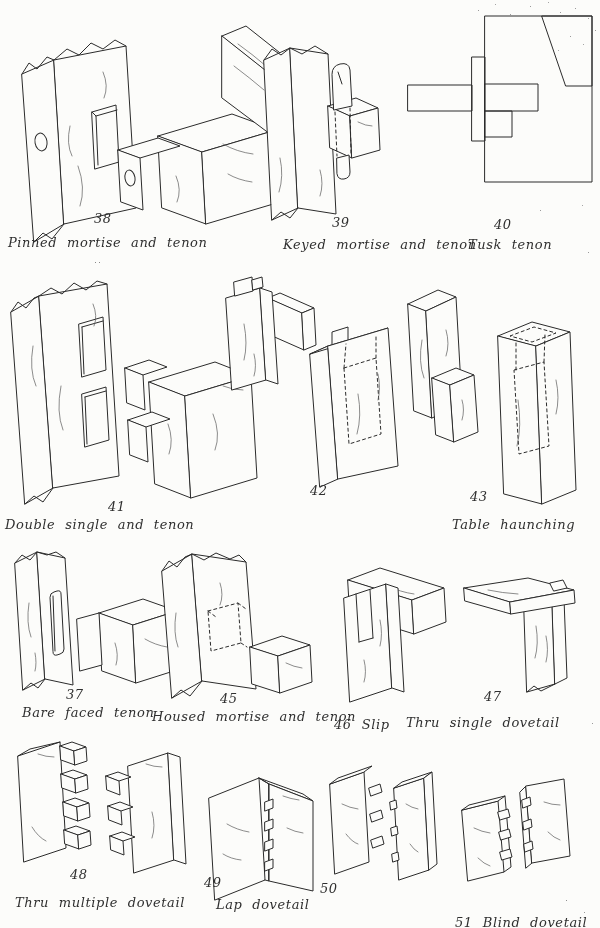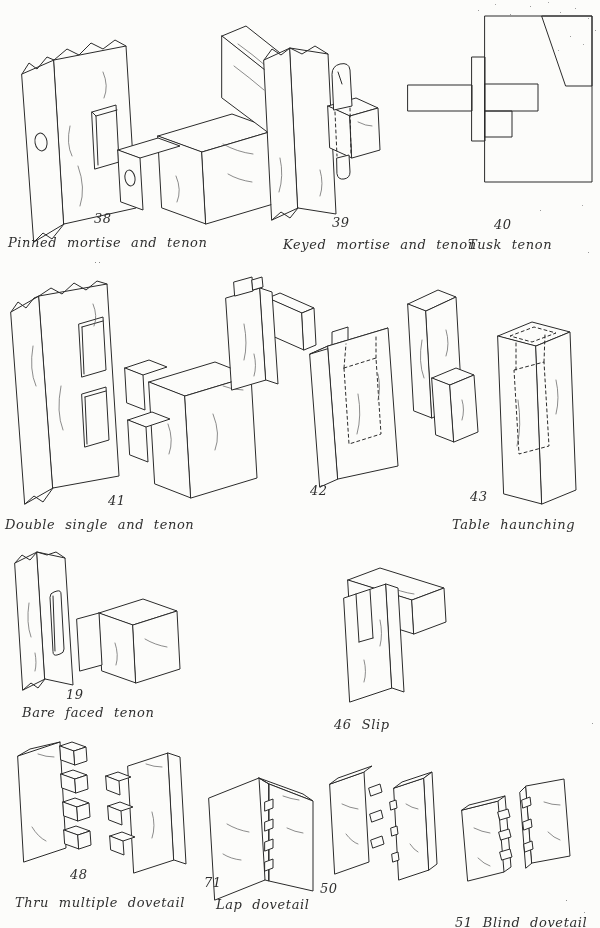--- a/index.html
+++ b/index.html
@@ -131,21 +131,21 @@
         <path class="face" d="M146,116 L212,96 L248,110 L182,130 Z"></path>
         <path class="face" d="M146,116 L182,130 L188,232 L152,218 Z"></path>
         <path class="face" d="M182,130 L248,110 L254,212 L188,232 Z"></path>
         <path class="face" d="M122,102 L146,94 L164,101 L140,109 Z"></path>
         <path class="face" d="M122,102 L140,109 L142,144 L124,137 Z"></path>
         <path class="face" d="M125,154 L149,146 L167,153 L143,161 Z"></path>
         <path class="face" d="M125,154 L143,161 L145,196 L127,189 Z"></path>
         <path class="grain" d="M210,148 q8,20 2,36 M165,158 q6,16 1,30 M220,120 q10,4 20,4"></path>
       </g>
     </svg>
-    <span class="num" style="left:105px;top:228px">41</span>
+    <span class="num" style="left:105px;top:234px">41</span>
     <span class="cap" style="left:2px;top:252px">Double   single and tenon</span>
   </figure>
 
   <figure class="fig" style="left:218px;top:274px;width:240px;height:260px">
     <svg width="190" height="218" viewBox="0 0 190 218">
       <g>
         <path class="face" d="M50,24 L62,19 L96,34 L84,39 Z"></path>
         <path class="face" d="M50,24 L84,39 L86,76 L52,61 Z"></path>
         <path class="face" d="M84,39 L96,34 L98,71 L86,76 Z"></path>
         <path class="face" d="M8,24 L42,14 L48,106 L14,116 Z"></path>
@@ -204,43 +204,83 @@
         <path class="grain" d="M24,60 q-3,20 2,34 M30,110 q2,10 0,18"></path>
       </g>
       <g>
         <path class="face" d="M94,70 L138,56 L172,68 L128,82 Z"></path>
         <path class="face" d="M94,70 L128,82 L131,140 L97,128 Z"></path>
         <path class="face" d="M128,82 L172,68 L175,126 L131,140 Z"></path>
         <path class="face" d="M72,76 L94,70 L97,122 L75,128 Z"></path>
         <path class="grain" d="M140,96 q10,6 22,8 M110,100 q4,12 1,22"></path>
       </g>
     </svg>
-    <span class="num" style="left:61px;top:145px">19</span>
+    <span class="num" style="left:61px;top:145px">37</span>
     <span class="cap" style="left:17px;top:163px">Bare faced  tenon</span>
   </figure>
 
+  <figure class="fig" style="left:150px;top:543px;width:200px;height:190px">
+    <svg width="168" height="158" viewBox="0 0 168 158">
+      <g>
+        <path class="face" d="M12,28 L42,11 L52,138 L22,155 Z"></path>
+        <path class="face" d="M42,11 L96,19 L106,146 L52,138 Z"></path>
+        <path d="M12,28 L19,18 L27,24 L35,14 L42,11 L54,17 L66,10 L80,16 L89,12 L96,19"></path>
+        <path d="M22,155 L31,147 L40,153 L52,138"></path>
+        <path class="hid" d="M58,68 L88,60 L91,100 L61,108 Z"></path>
+        <path class="hid" d="M58,68 L66,74 M88,60 L96,66 M91,100 L97,104"></path>
+        <path class="grain" d="M26,70 q-3,20 2,34 M70,40 q4,12 0,22"></path>
+      </g>
+      <g>
+        <path class="face" d="M100,104 L132,93 L160,102 L128,113 Z"></path>
+        <path class="face" d="M100,104 L128,113 L130,150 L102,141 Z"></path>
+        <path class="face" d="M128,113 L160,102 L162,139 L130,150 Z"></path>
+        <path class="grain" d="M136,120 q8,4 16,5"></path>
+      </g>
+    </svg>
+    <span class="num" style="left:70px;top:149px">45</span>
+    <span class="cap" style="left:2px;top:167px">Housed   mortise and tenon</span>
+  </figure>
 
   <figure class="fig" style="left:328px;top:550px;width:132px;height:185px">
     <svg width="132" height="150" viewBox="0 0 132 150">
       <g>
         <path class="face" d="M20,30 L52,18 L116,38 L84,50 Z"></path>
         <path class="face" d="M20,30 L84,50 L86,84 L22,64 Z"></path>
         <path class="face" d="M84,50 L116,38 L118,72 L86,84 Z"></path>
         <path class="grain" d="M60,36 q12,6 26,8"></path>
       </g>
       <g>
         <path class="face" d="M16,48 L58,34 L64,138 L22,152 Z"></path>
         <path class="face" d="M58,34 L70,38 L76,142 L64,138 Z"></path>
         <path d="M28,44 L31,92 M42,40 L45,88 M31,92 L45,88"></path>
         <path class="grain" d="M36,110 q3,12 0,22 M52,70 q3,14 0,26"></path>
       </g>
     </svg>
     <span class="cap" style="left:6px;top:168px"><span class="inline-num">46</span><span>Slip</span></span>
   </figure>
 
+  <figure class="fig" style="left:405px;top:576px;width:190px;height:160px">
+    <svg width="128" height="122" viewBox="0 0 128 122" style="left:53px">
+      <g>
+        <path class="face" d="M66,28 L94,20 L97,108 L69,116 Z"></path>
+        <path class="face" d="M94,20 L106,23 L109,102 L97,108 Z"></path>
+        <path d="M69,116 L76,110 L83,115 L97,108"></path>
+        <path class="grain" d="M78,50 q3,18 -1,32 M88,60 q3,14 0,26"></path>
+      </g>
+      <g>
+        <path class="face" d="M6,12 L70,2 L116,14 L52,26 Z"></path>
+        <path class="face" d="M6,12 L52,26 L53,38 L7,25 Z"></path>
+        <path class="face" d="M52,26 L116,14 L117,27 L53,38 Z"></path>
+        <path class="face" d="M92,7 L105,4 L109,12 L96,15 Z"></path>
+        <path class="grain" d="M30,14 q14,3 30,4"></path>
+      </g>
+    </svg>
+    <span class="num" style="left:79px;top:114px">47</span>
+    <span class="cap" style="left:1px;top:140px">Thru  single  dovetail</span>
+  </figure>
 
   <figure class="fig" style="left:8px;top:732px;width:250px;height:185px">
     <svg width="195" height="160" viewBox="0 0 195 160">
       <g>
         <path class="face" d="M10,24 L52,10 L58,116 L16,130 Z"></path>
         <path d="M10,24 L22,17 L52,10"></path>
         <path class="face" d="M52,14 L64,10 L78,15 L66,19 Z"></path>
         <path class="face" d="M52,14 L66,19 L67,33 L53,28 Z"></path>
         <path class="face" d="M66,19 L78,15 L79,29 L67,33 Z"></path>
         <path class="face" d="M53,42 L65,38 L79,43 L67,47 Z"></path>
@@ -277,21 +317,21 @@
         <path class="face" d="M56,10 L100,26 L110,33 L66,16 Z"></path>
         <path class="face" d="M66,16 L110,33 L110,123 L66,113 Z"></path>
         <path d="M56,10 L66,16 L66,113 L62,112"></path>
         <path class="face" d="M62,34 L70,31 L70,40 L62,43 Z"></path>
         <path class="face" d="M62,54 L70,51 L70,60 L62,63 Z"></path>
         <path class="face" d="M62,74 L70,71 L70,80 L62,83 Z"></path>
         <path class="face" d="M62,94 L70,91 L70,100 L62,103 Z"></path>
         <path class="grain" d="M24,56 q10,6 22,8 M20,86 q8,5 18,6 M84,60 q8,4 16,5 M80,28 q8,3 16,4"></path>
       </g>
     </svg>
-    <span class="num" style="left:1px;top:108px">71</span>
+    <span class="num" style="left:1px;top:108px">49</span>
     <span class="cap" style="left:13px;top:130px">Lap dovetail</span>
   </figure>
 
   <figure class="fig" style="left:305px;top:760px;width:150px;height:170px">
     <svg width="125" height="135" viewBox="0 0 125 135" style="left:17px">
       <g>
         <path class="face" d="M8,24 L42,12 L47,102 L13,114 Z"></path>
         <path class="face" d="M8,24 L16,18 L50,6 L42,12 Z"></path>
         <path class="face" d="M47,28 L58,24 L60,32 L49,36 Z"></path>
         <path class="face" d="M48,54 L59,50 L61,58 L50,62 Z"></path>

